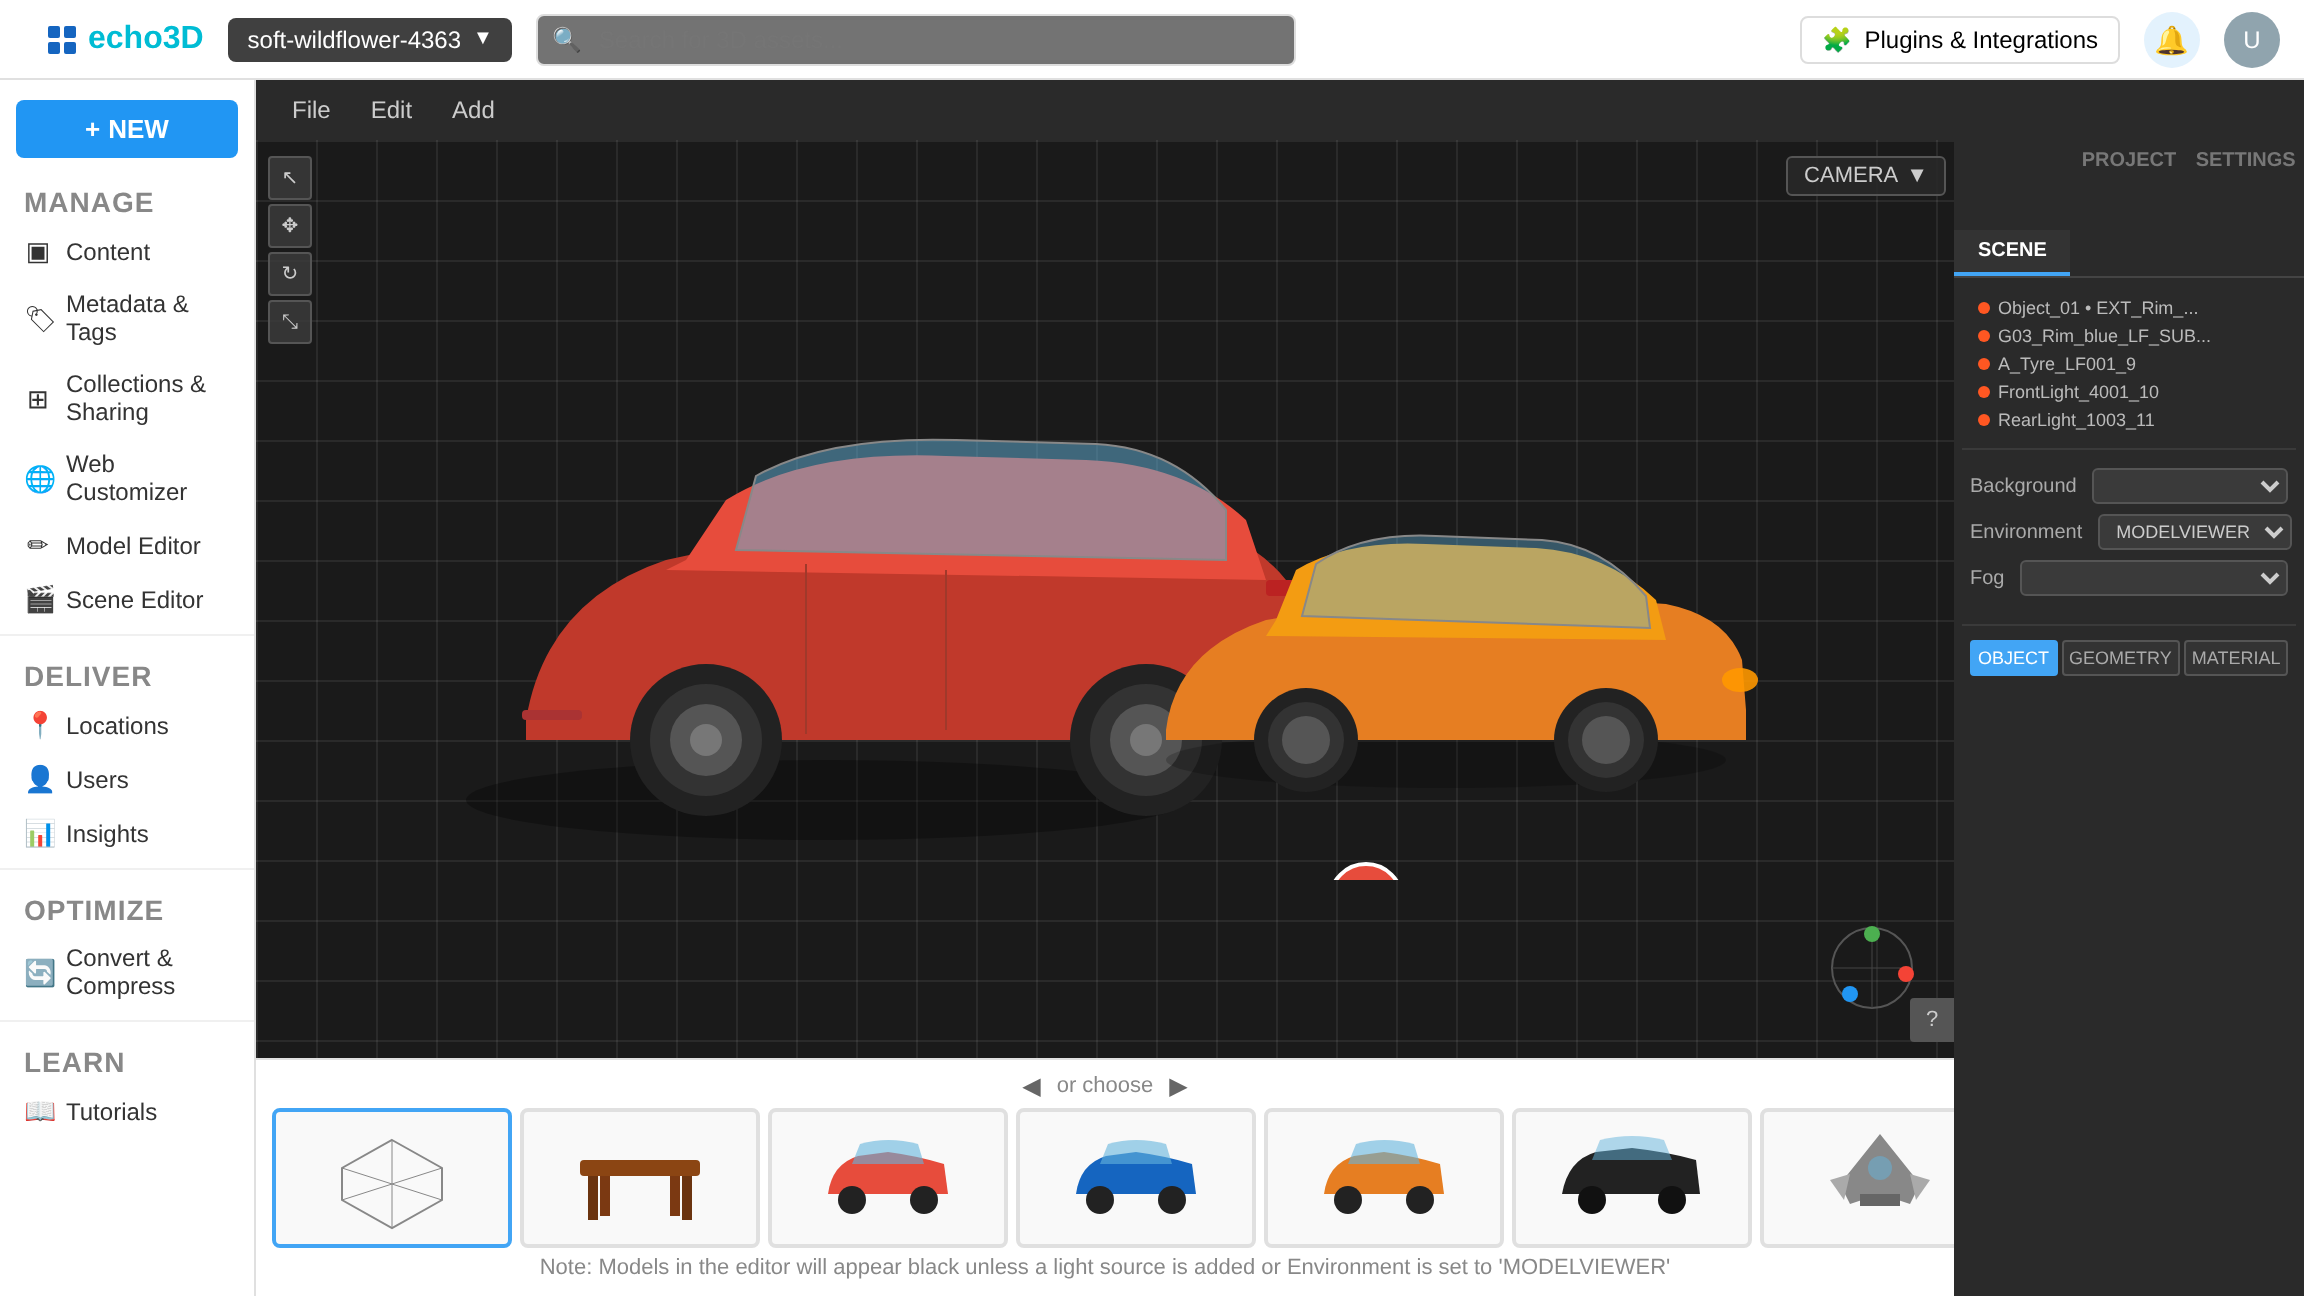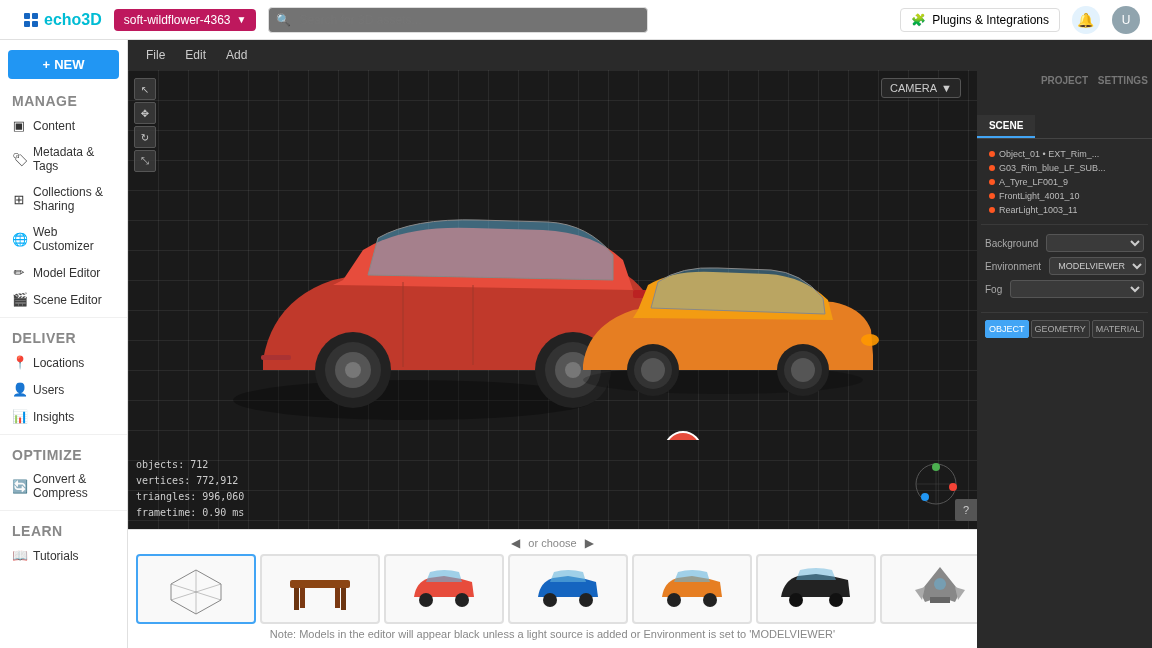--- a/index.html
+++ b/index.html
@@ -4,21 +4,21 @@
   <style>
     * { box-sizing: border-box; margin: 0; padding: 0; }
     body { font-family: -apple-system, BlinkMacSystemFont, 'Segoe UI', sans-serif; font-size: 13px; background: #f0f2f5; display: flex; flex-direction: column; height: 648px; overflow: hidden; }
 
     
     .topbar { display: flex; align-items: center; background: #fff; height: 40px; padding: 0 12px; border-bottom: 1px solid #e0e0e0; gap: 12px; flex-shrink: 0; }
     .topbar-logo { display: flex; align-items: center; gap: 6px; font-weight: 700; font-size: 15px; color: #1a1a1a; margin-left: 12px; }
     .topbar-logo .grid-icon { display: grid; grid-template-columns: 1fr 1fr; gap: 2px; width: 14px; height: 14px; }
     .topbar-logo .grid-icon span { background: #1565c0; display: block; border-radius: 1px; }
     .topbar-logo .logo-text { color: #00bcd4; font-weight: 800; font-size: 16px; }
-    .workspace-dropdown { background: #be185d; color: #fff; border: none; border-radius: 4px; padding: 4px 10px; font-size: 12px; cursor: pointer; display: flex; align-items: center; gap: 6px; }
+    .workspace-dropdown { background: #404040; color: #fff; border: none; border-radius: 4px; padding: 4px 10px; font-size: 12px; cursor: pointer; display: flex; align-items: center; gap: 6px; }
     .workspace-dropdown .chevron { font-size: 10px; }
     .search-bar { flex: 1; max-width: 380px; position: relative; }
     .search-bar input { width: 100%; padding: 5px 10px 5px 30px; border: 1px solid #ddd; border-radius: 4px; font-size: 12px; background: #737373; }
     .search-bar .search-icon-pos { position: absolute; left: 8px; top: 50%; transform: translateY(-50%); color: #999; font-size: 12px; }
     .topbar-right { margin-left: auto; display: flex; align-items: center; gap: 12px; }
     .plugins-btn { display: flex; align-items: center; gap: 6px; border: 1px solid #ddd; border-radius: 4px; padding: 4px 10px; font-size: 12px; cursor: pointer; background: #fff; }
     .notification-btn { width: 28px; height: 28px; border-radius: 50%; background: #e3f2fd; display: flex; align-items: center; justify-content: center; cursor: pointer; font-size: 14px; }
     .avatar { width: 28px; height: 28px; border-radius: 50%; background: #90a4ae; cursor: pointer; overflow: hidden; display: flex; align-items: center; justify-content: center; color: #fff; font-size: 12px; }
 
     
@@ -44,21 +44,21 @@
 
     
     .viewport-container { flex: 1; display: flex; flex-direction: column; overflow: hidden; position: relative; }
     .viewport { flex: 1; background: #1a1a1a; position: relative; overflow: hidden; min-height: 290px; }
     .viewport-grid { position: absolute; inset: 0; background-image: 
       linear-gradient(rgba(255,255,255,0.07) 1px, transparent 1px),
       linear-gradient(90deg, rgba(255,255,255,0.07) 1px, transparent 1px);
       background-size: 30px 30px; }
     .viewport-tools { position: absolute; left: 6px; top: 8px; display: flex; flex-direction: column; gap: 2px; }
     .viewport-tool-btn { width: 22px; height: 22px; background: rgba(60,60,60,0.8); border: 1px solid #555; color: #ccc; display: flex; align-items: center; justify-content: center; font-size: 10px; cursor: pointer; border-radius: 2px; }
-    .camera-btn { position: absolute; right: 16px; top: 8px; background: rgba(40,40,40,0.9); color: #ccc; border: 1px solid #555; border-radius: 3px; padding: 3px 8px; font-size: 11px; cursor: pointer; display: flex; align-items: center; gap: 4px; }
+    .camera-btn { position: absolute; right: 4px; top: 8px; background: rgba(40,40,40,0.9); color: #ccc; border: 1px solid #555; border-radius: 3px; padding: 3px 8px; font-size: 11px; cursor: pointer; display: flex; align-items: center; gap: 4px; }
     .viewport-stats { position: absolute; left: 8px; bottom: 8px; color: #ccc; font-size: 10px; line-height: 1.6; font-family: monospace; }
     .viewport-nav { position: absolute; right: 16px; bottom: 20px; width: 50px; height: 50px; }
 
     
     .car-scene { position: absolute; inset: 0; display: flex; align-items: center; justify-content: center; }
 
     
     .thumbnail-strip { background: #fff; border-top: 1px solid #e0e0e0; padding: 4px 0; }
     .strip-nav { display: flex; align-items: center; justify-content: center; gap: 8px; padding: 2px 0 4px; }
     .strip-nav-btn { background: none; border: none; cursor: pointer; color: #666; font-size: 12px; }
@@ -263,26 +263,20 @@
             <div class="viewport-tool-btn">✥</div>
             <div class="viewport-tool-btn">↻</div>
             <div class="viewport-tool-btn">⤡</div>
           </div>
 
           <div class="camera-btn">
             <span>CAMERA</span>
             <span>▼</span>
           </div>
 
-          <div class="viewport-stats">
-            <div>objects: 712</div>
-            <div>vertices: 772,912</div>
-            <div>triangles: 996,060</div>
-            <div>frametime: 0.90 ms</div>
-          </div>
 
           <div class="viewport-nav">
             <svg width="50" height="50" viewBox="0 0 50 50">
               <circle cx="25" cy="25" r="20" fill="none" stroke="#555" stroke-width="1"></circle>
 
               <line x1="25" y1="5" x2="25" y2="45" stroke="#444" stroke-width="0.5"></line>
               <line x1="5" y1="25" x2="45" y2="25" stroke="#444" stroke-width="0.5"></line>
 
               <circle cx="25" cy="8" r="4" fill="#4caf50"></circle>
 

